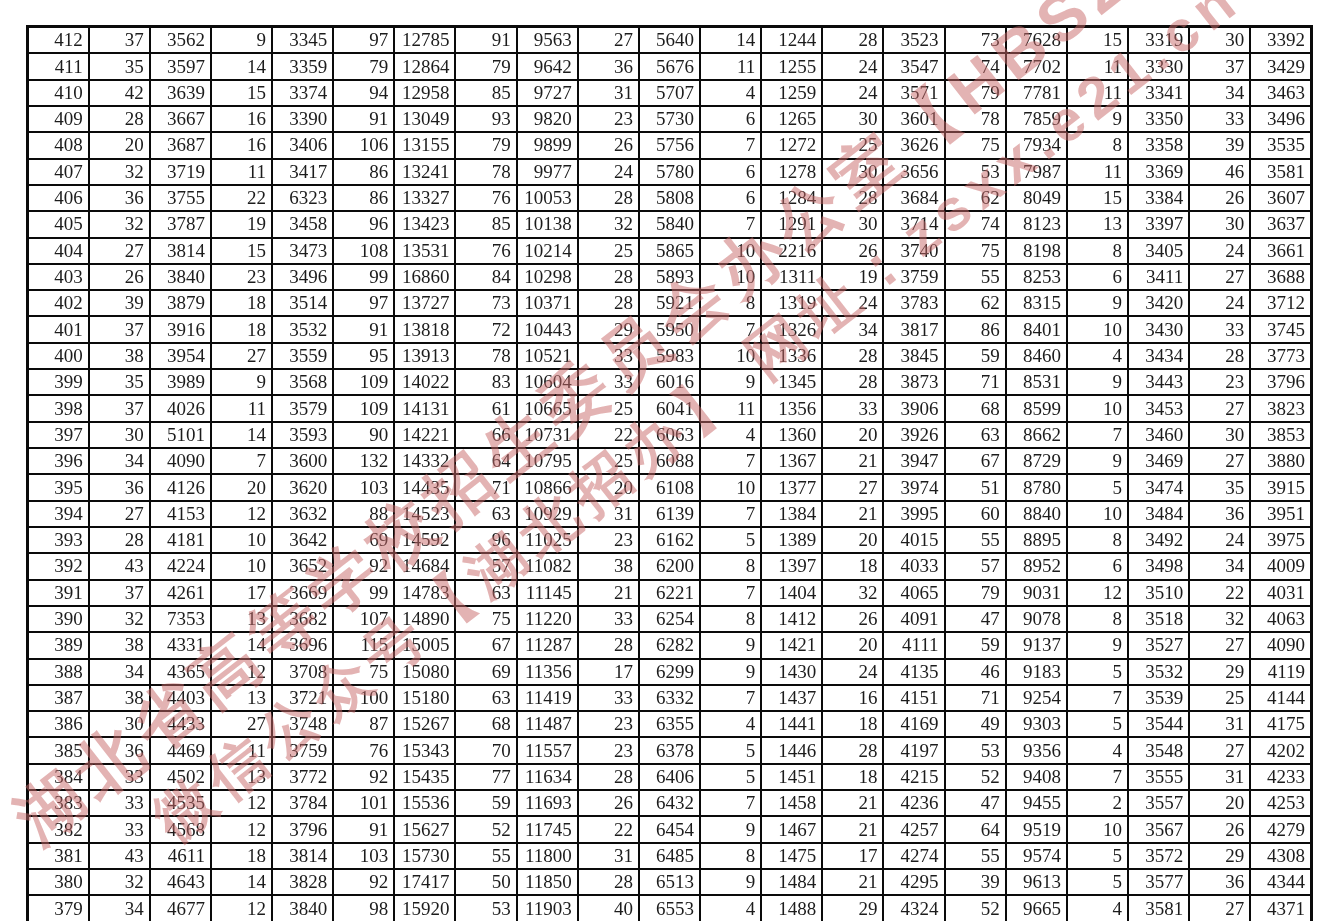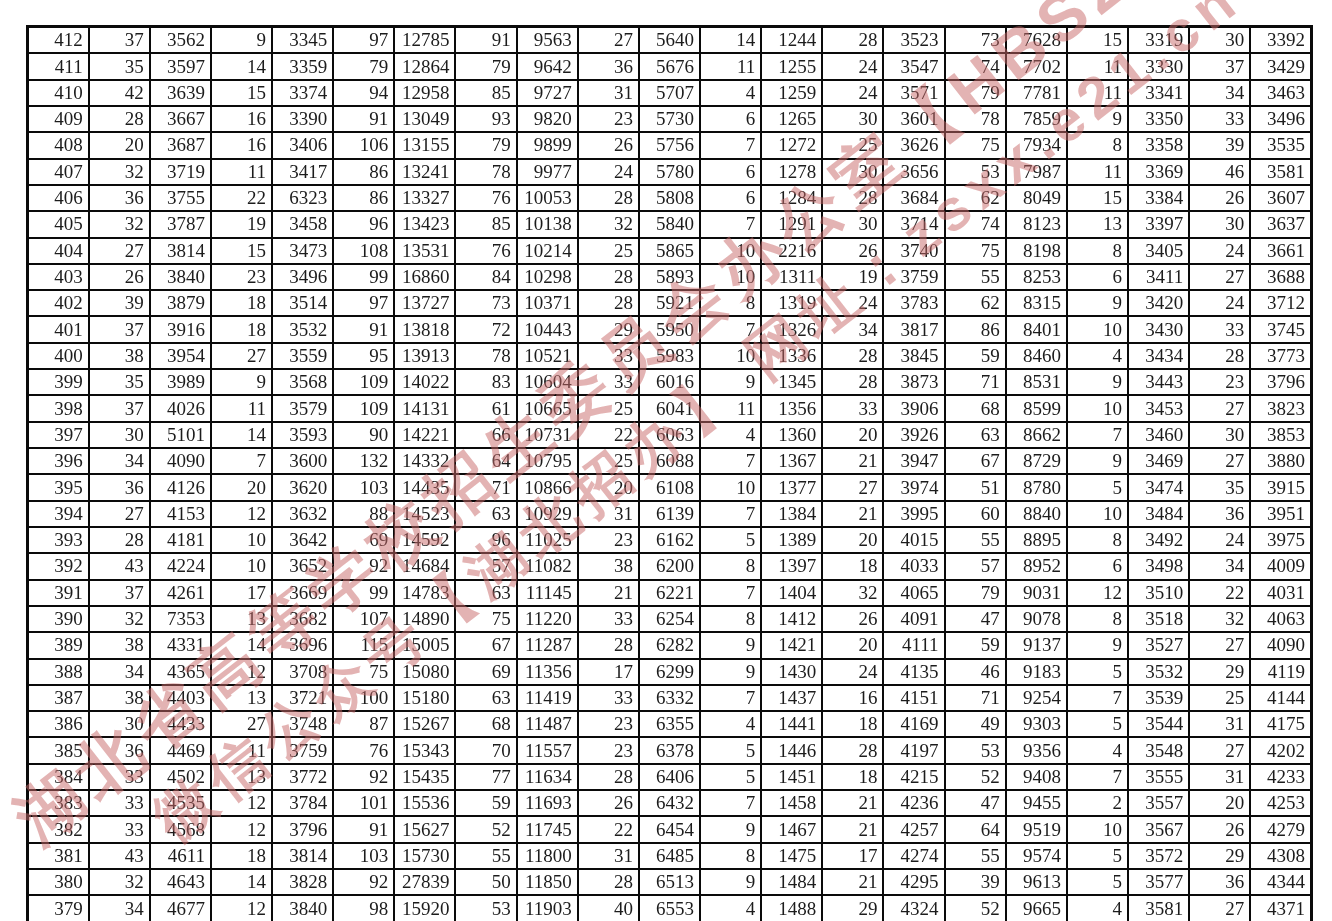--- a/index.html
+++ b/index.html
@@ -809,21 +809,21 @@
           <td>29</td>
           <td>4308</td>
         </tr>
         <tr>
           <td>380</td>
           <td>32</td>
           <td>4643</td>
           <td>14</td>
           <td>3828</td>
           <td>92</td>
-          <td>27839</td>
+          <td>17417</td>
           <td>50</td>
           <td>11850</td>
           <td>28</td>
           <td>6513</td>
           <td>9</td>
           <td>1484</td>
           <td>21</td>
           <td>4295</td>
           <td>39</td>
           <td>9613</td>

